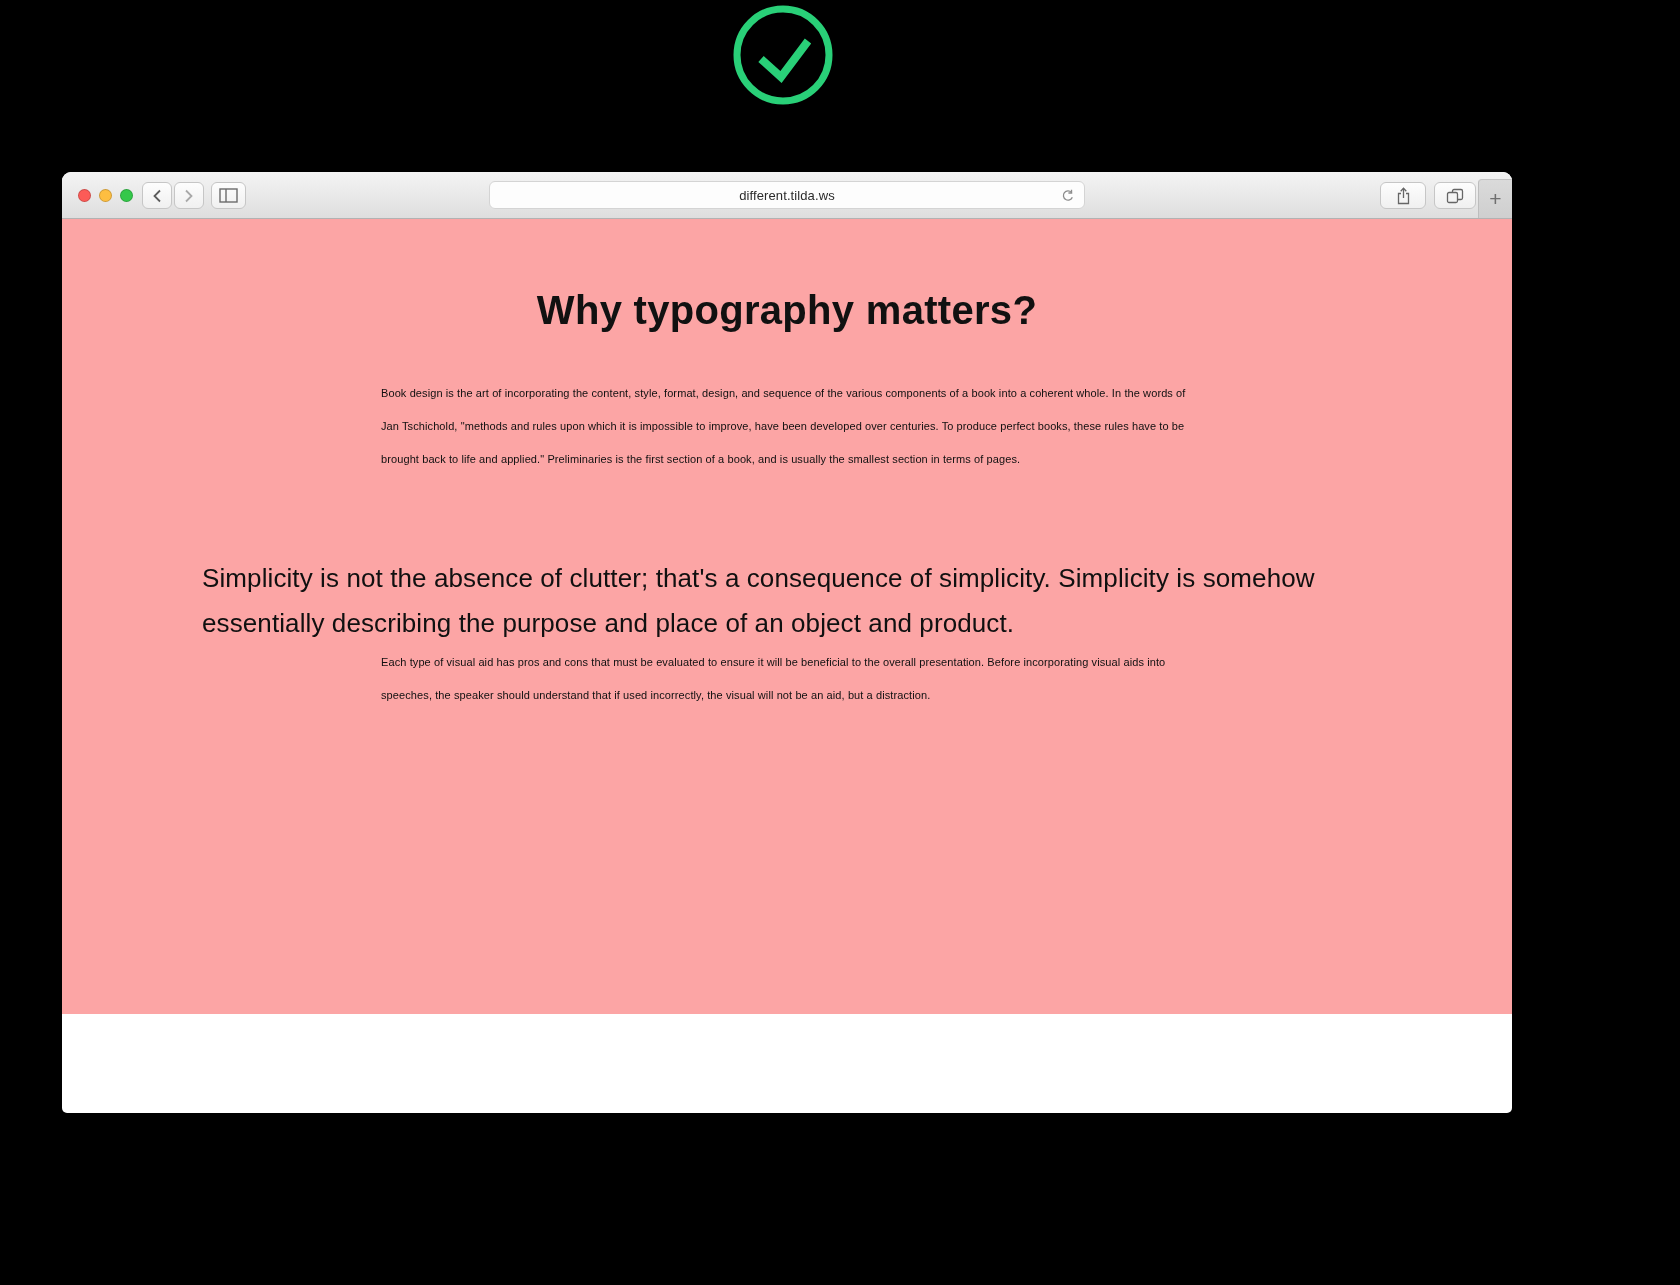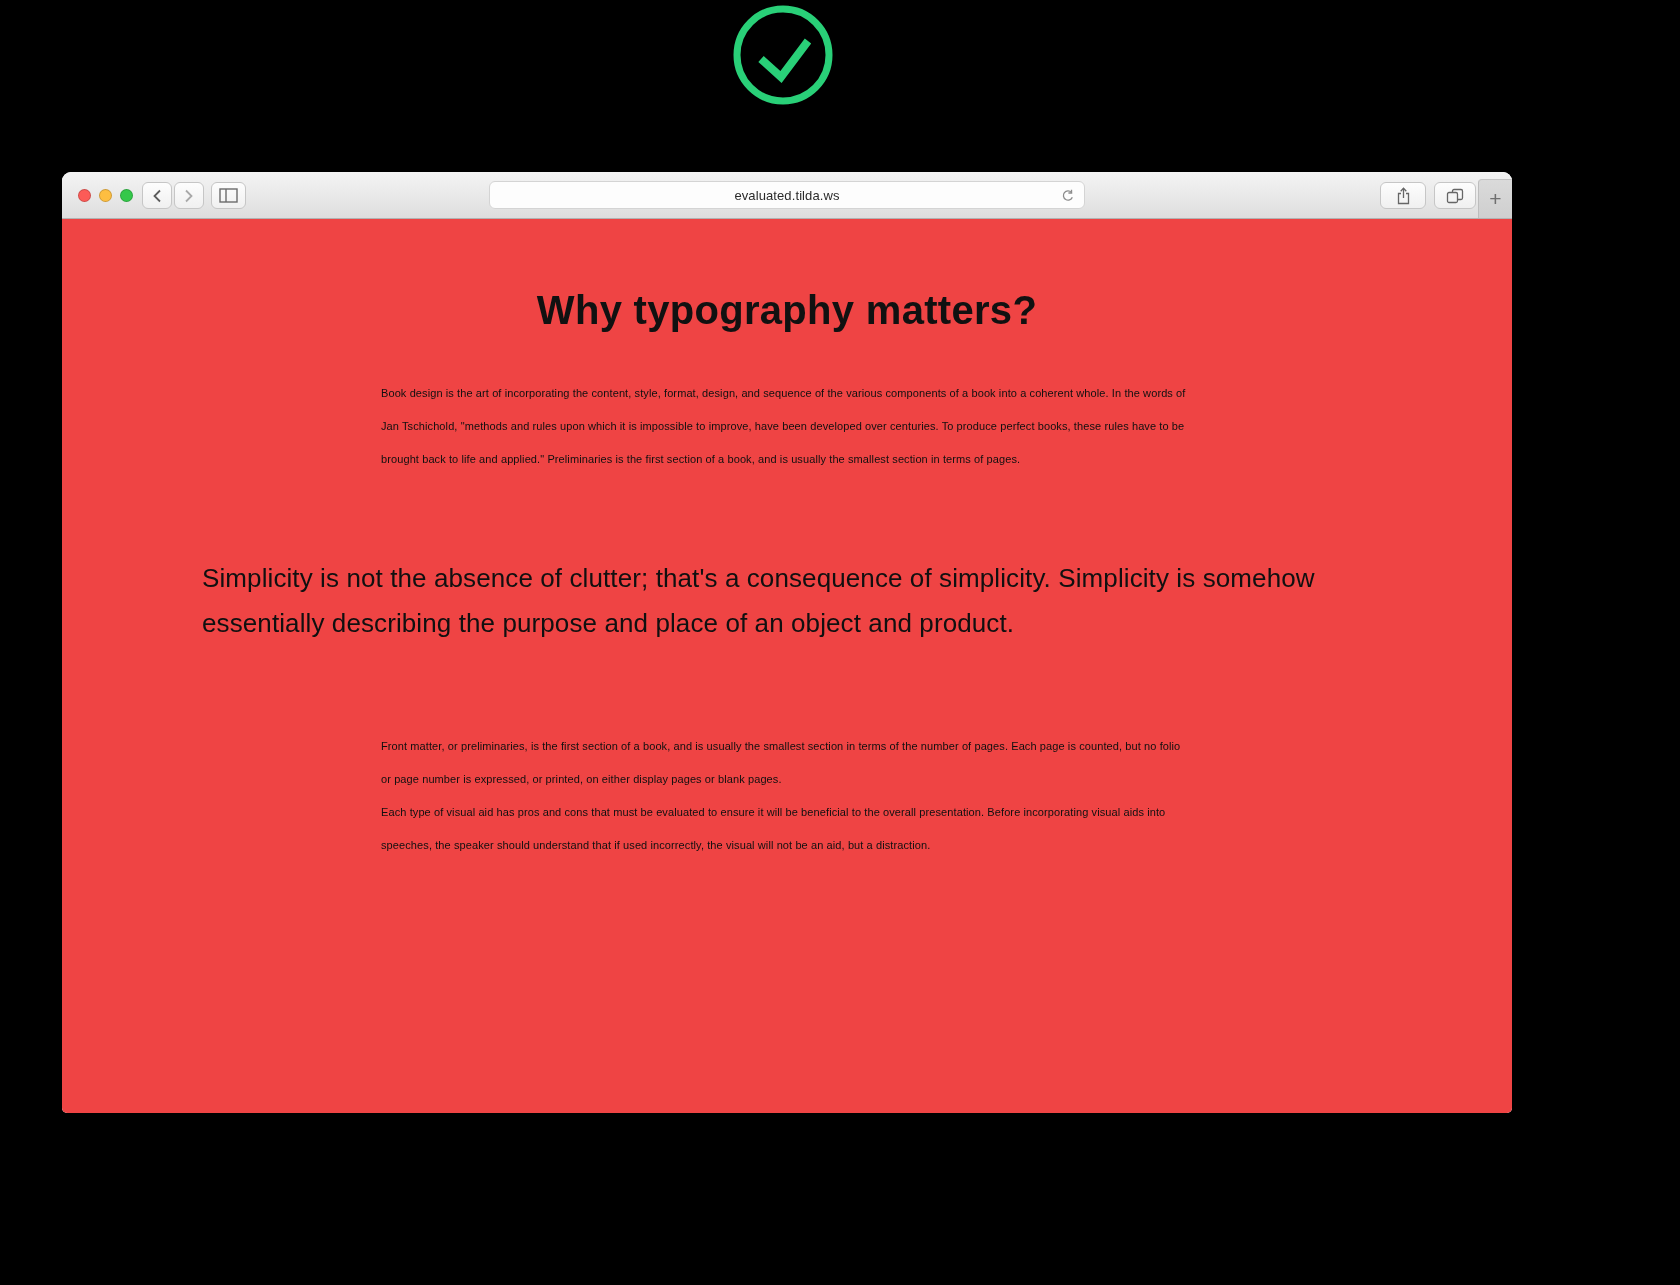--- a/index.html
+++ b/index.html
@@ -46,21 +46,21 @@
   .btn-tabs{position:absolute;left:1372px;top:10px;width:42px;}
   .newtab{
     position:absolute;right:0;top:7px;bottom:0;width:33px;
     background:linear-gradient(#dadada,#cfcfcf);
     border-left:1px solid #bdbdbd;border-top:1px solid #c4c4c4;
     border-top-left-radius:4px;
     display:flex;align-items:center;justify-content:center;
     font-size:21px;color:#6f6f6f;
   }
   
-  .content{height:894px;background:#ef4444;color:#0d0d0d;overflow:hidden;}
+  .content{height:795px;background:#fca5a5;color:#0d0d0d;overflow:hidden;}
   .page-title{
     width:1000px;margin:66px auto 0;
     text-align:center;
     font-size:40px;line-height:50px;font-weight:700;
     letter-spacing:.3px;color:#111;
   }
   .body-par{
     width:812px;margin:0 auto;
     font-size:11px;line-height:33px;font-weight:400;
     letter-spacing:.1px;color:#101010;
@@ -106,21 +106,21 @@
     </div>
 
     <div class="tb-btn btn-sidebar">
       <svg width="19" height="15" viewBox="0 0 19 15">
         <rect x="1" y="1" width="17" height="13" fill="none" stroke="#6b6b6b" stroke-width="1.4"></rect>
         <line x1="7" y1="1" x2="7" y2="14" stroke="#6b6b6b" stroke-width="1.4"></line>
       </svg>
     </div>
 
     <div class="url-field">
-      <span class="url-text">evaluated.tilda.ws</span>
+      <span class="url-text">different.tilda.ws</span>
       <div class="reload-btn">
         <svg width="14" height="14" viewBox="0 0 14 14">
           <path d="M11.3 8.2 A4.6 4.6 0 1 1 10.4 3.4" fill="none" stroke="#8c8c8c" stroke-width="1.3"></path>
           <polyline points="10.5,0.8 10.6,4 7.4,4" fill="none" stroke="#8c8c8c" stroke-width="1.3"></polyline>
         </svg>
       </div>
     </div>
 
     <div class="tb-btn btn-share">
       <svg width="15" height="18" viewBox="0 0 15 18">
@@ -142,18 +142,17 @@
     </div>
   </div>
 
   <div class="content">
     <h1 class="page-title">Why typography matters?</h1>
 
     <p class="body-par par-intro">Book design is the art of incorporating the content, style, format, design, and sequence of the various components of a book into a coherent whole. In the words of Jan Tschichold, "methods and rules upon which it is impossible to improve, have been developed over centuries. To produce perfect books, these rules have to be brought back to life and applied." Preliminaries is the first section of a book, and is usually the smallest section in terms of pages.</p>
 
     <div class="pull-quote">Simplicity is not the absence of clutter; that's a consequence of simplicity. Simplicity is somehow essentially describing the purpose and place of an object and product.</div>
 
-    <p class="body-par par-front">Front matter, or preliminaries, is the first section of a book, and is usually the smallest section in terms of the number of pages. Each page is counted, but no folio or page number is expressed, or printed, on either display pages or blank pages.</p>
 
     <p class="body-par par-visual">Each type of visual aid has pros and cons that must be evaluated to ensure it will be beneficial to the overall presentation. Before incorporating visual aids into speeches, the speaker should understand that if used incorrectly, the visual will not be an aid, but a distraction.</p>
   </div>
 
 </div>
 
 </body></html>

